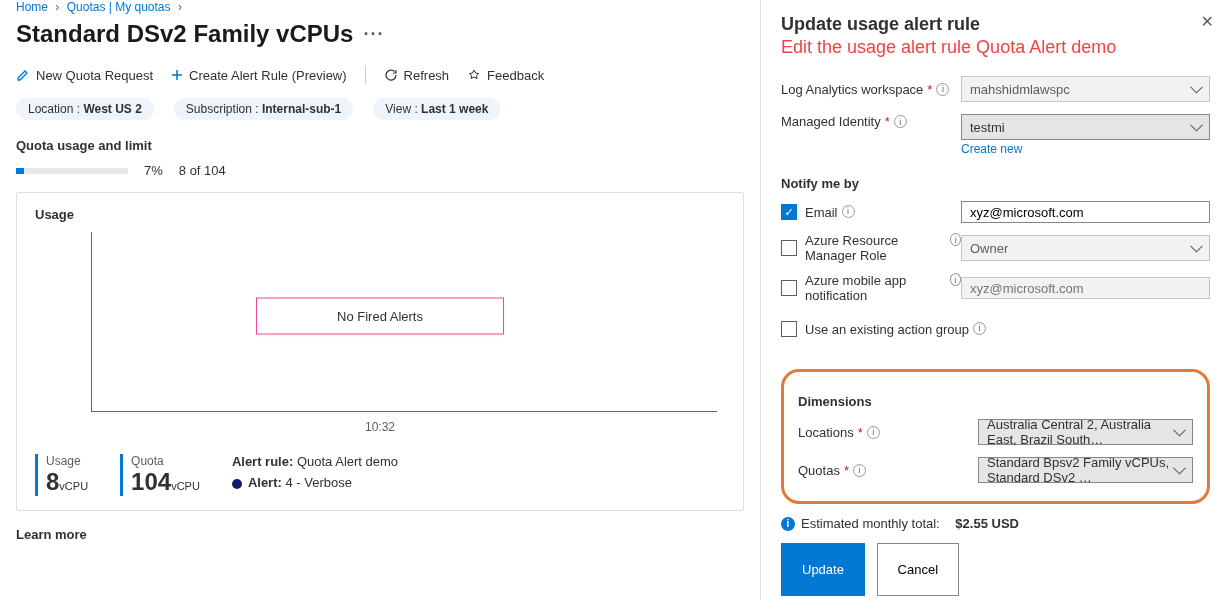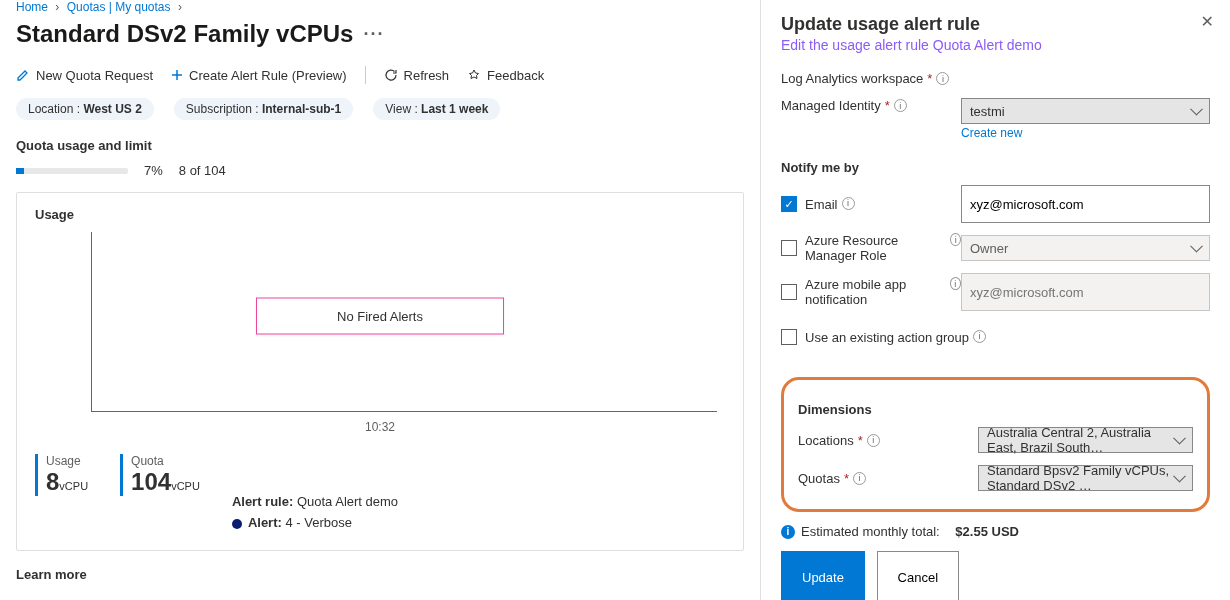--- a/index.html
+++ b/index.html
@@ -25,42 +25,42 @@
 .card { border: 1px solid #e1dfdd; border-radius: 2px; padding: 14px 18px; }
 .chart-wrap { position: relative; height: 210px; margin: 10px 0 0; }
 .chart { position: absolute; left: 56px; right: 8px; top: 0; bottom: 30px; border-left: 1px solid #666; border-bottom: 1px solid #666; }
 .tick-label { position: absolute; left: 50%; bottom: 8px; transform: translateX(-50%); font-size: 12px; color: #605e5c; }
 .no-alert { position: absolute; left: 50%; top: 40%; transform: translate(-50%,-50%); background: #fff; border: 1px solid #ec4899; box-shadow: 0 1px 3px rgba(0,0,0,0.08); padding: 10px 80px; font-size: 13px; }
 .stats-row { display: flex; gap: 32px; align-items: flex-start; margin-top: 12px; }
 .stat { border-left: 3px solid #0078d4; padding-left: 8px; }
 .stat .lab { font-size: 12px; color: #605e5c; }
 .stat .num { font-size: 24px; font-weight: 600; }
 .stat .unit { font-size: 11px; }
-.alert-info { font-size: 13px; margin-top: 40px; }
+.alert-info { font-size: 13px; }
 .alert-info .row { margin-bottom: 6px; }
 .dot { display: inline-block; width: 10px; height: 10px; border-radius: 50%; background: #0b1d6f; margin-right: 6px; vertical-align: middle; }
 .learn { font-weight: 700; margin-top: 16px; }
 
 .panel-title { font-size: 18px; font-weight: 600; margin-bottom: 2px; }
-.panel-sub { font-size: 14px; color: #8b5cf6; margin-bottom: 18px; }
+.panel-sub { font-size: 18px; color: #ef4444; margin-bottom: 18px; }
 .close { position: absolute; top: 12px; right: 16px; cursor: pointer; font-size: 16px; color: #605e5c; }
 .form-row { display: flex; align-items: center; margin-bottom: 12px; }
 .form-row .flabel { flex: 0 0 180px; font-size: 13px; display:flex; align-items:center; gap:4px;}
 .req { color: #a4262c; }
 .info-icon { display:inline-flex; width:13px; height:13px; border:1px solid #999; border-radius:50%; justify-content:center; align-items:center; font-size:9px; color:#666;}
 .select { flex: 1; border: 1px solid #8a8886; background: #e5e5e5; padding: 4px 22px 4px 8px; font-size: 13px; position: relative; height: 26px; display:flex; align-items:center; }
 .select.disabled { background: #f3f2f1; color: #605e5c; border-color: #c8c6c4; }
 .select::after { content: ''; position: absolute; right: 8px; top: 50%; width: 8px; height: 8px; border-right: 1px solid #605e5c; border-bottom: 1px solid #605e5c; transform: translateY(-70%) rotate(45deg); }
 .link { color: #0078d4; font-size: 12px; margin-top: 2px; cursor: pointer; }
 .sub-heading { font-weight: 600; margin: 8px 0 10px; }
 .check-row { display: flex; align-items: center; margin-bottom: 10px; }
 .check-row .box { width: 16px; height: 16px; border: 1px solid #605e5c; margin-right: 8px; display:flex; align-items:center; justify-content:center; font-size:11px; color:#fff;}
 .check-row .box.checked { background: #0078d4; border-color: #0078d4; }
 .check-row .cklabel { flex: 0 0 156px; font-size: 13px; display:flex; gap:4px;}
-.check-row .input { flex: 1; border: 1px solid #8a8886; padding: 4px 8px; font-size: 13px; height:38px;}
+.check-row .input { flex: 1; border: 1px solid #8a8886; padding: 4px 8px; font-size: 13px; height:22px;}
 .check-row .input.disabled { background: #f3f2f1; color:#999; border-color:#c8c6c4;}
 .dim-box { border: 3px solid #e07b3c; border-radius: 18px; padding: 14px 14px 18px; margin-top: 22px; }
 .footer { margin-top: auto; padding-top: 12px; }
 .est-row { font-size: 13px; margin-bottom: 12px; display:flex; align-items:center; gap:6px;}
 .info-dot { width:14px; height:14px; border-radius:50%; background:#0078d4; color:#fff; display:inline-flex; align-items:center; justify-content:center; font-size:10px; font-weight:bold;}
 .btn { padding: 18px 20px; font-size: 13px; border: 1px solid #8a8886; background: #fff; cursor: pointer; }
 .btn.primary { background: #0078d4; color: #fff; border-color: #0078d4; }
 svg { display: block; }
 </style>
 </head>
@@ -151,20 +151,23 @@
   <div class="close">✕</div>
   <div class="panel-title">Update usage alert rule</div>
   <div class="panel-sub">Edit the usage alert rule Quota Alert demo</div>
 
   <div class="form-row">
     <div class="flabel">
         <span>Log Analytics workspace</span> 
         <span class="req">*</span> 
         <span class="info-icon">i</span>
       </div>
+    <div class="select disabled">
+        <span>mahshidmlawspc</span>
+      </div>
   </div>
   <div class="form-row" style="align-items:flex-start">
     <div class="flabel">
         <span>Managed Identity</span> 
         <span class="req">*</span> 
         <span class="info-icon">i</span>
       </div>
     <div style="flex:1">
       <div class="select">
           <span>testmi</span>

